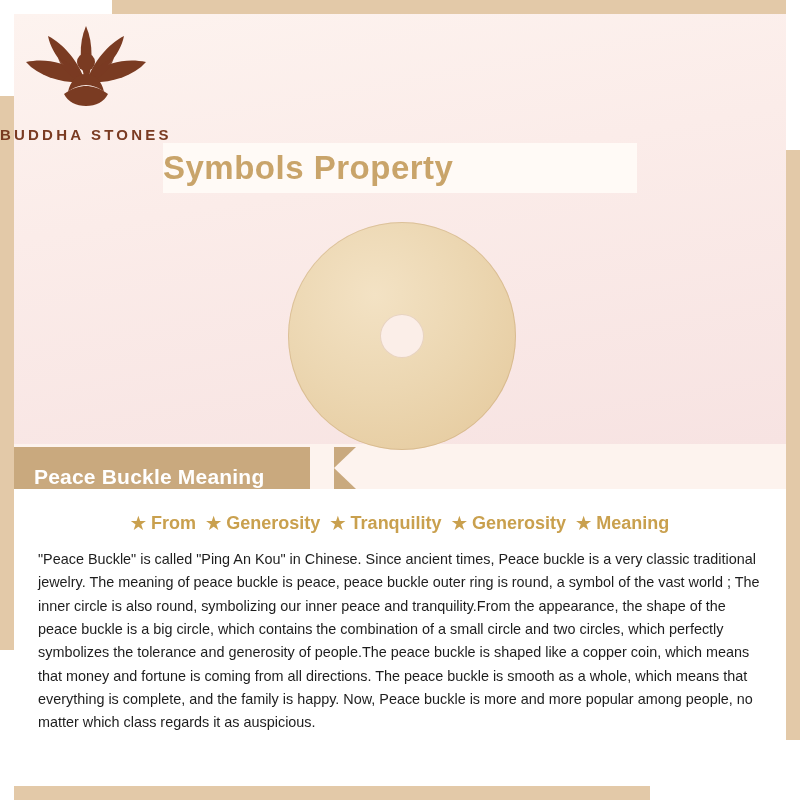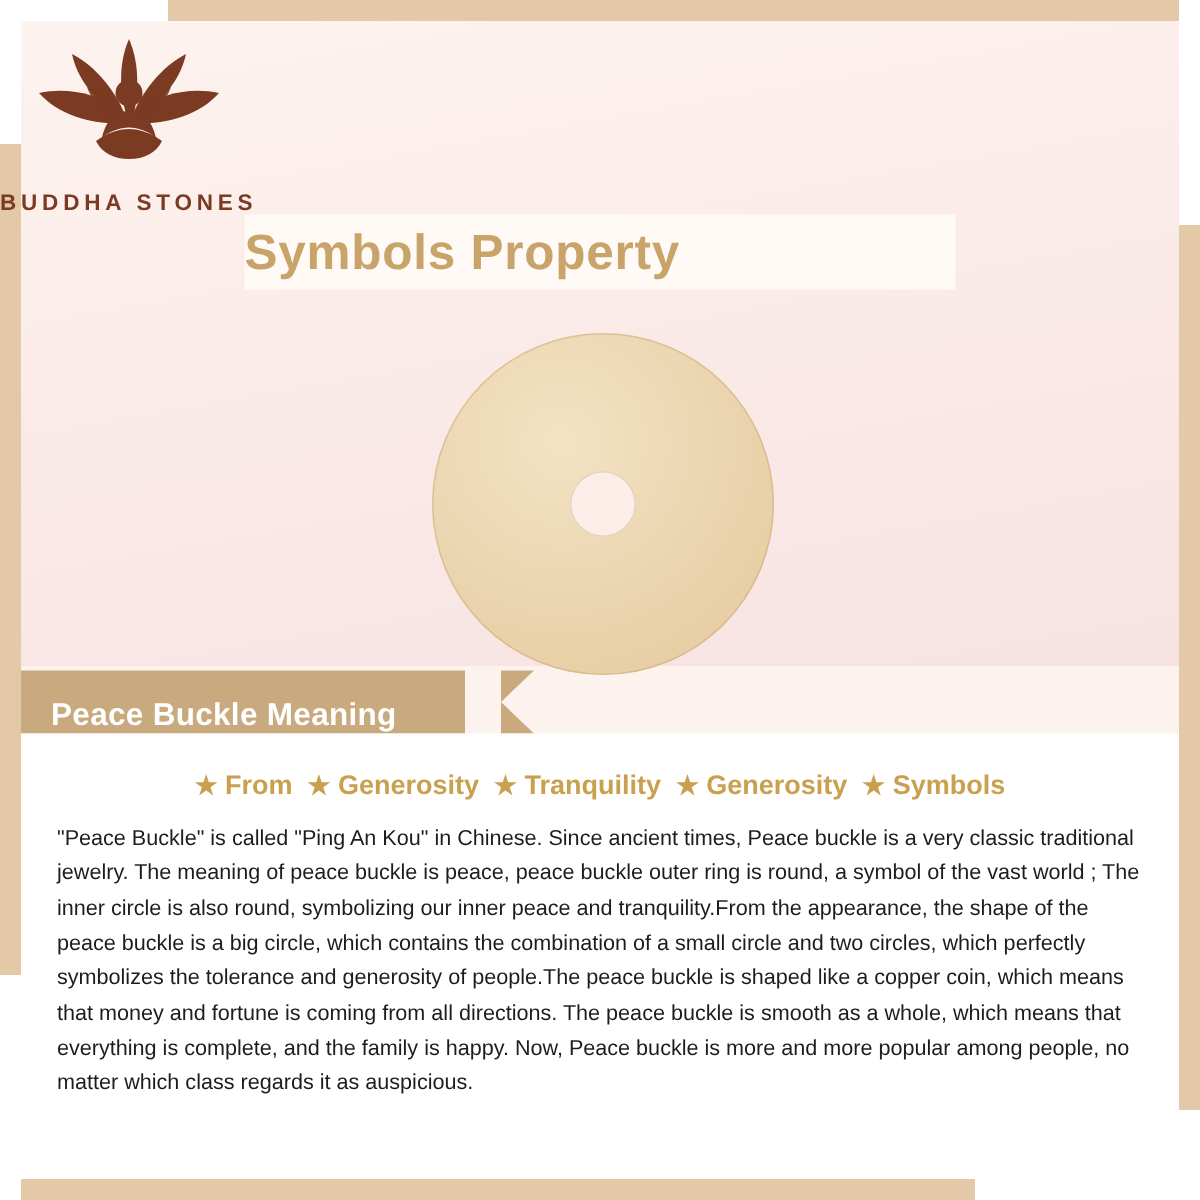--- a/index.html
+++ b/index.html
@@ -283,20 +283,20 @@
       <span class="kw">
         <span class="star">★</span>
         <span>Tranquility</span>
       </span>
       <span class="kw">
         <span class="star">★</span>
         <span>Generosity</span>
       </span>
       <span class="kw">
         <span class="star">★</span>
-        <span>Symbols</span>
+        <span>Meaning</span>
       </span>
     </div>
 
     <p class="body-text">"Peace Buckle" is called "Ping An Kou" in Chinese. Since ancient times, Peace buckle is a very classic traditional jewelry. The meaning of peace buckle is peace, peace buckle outer ring is round, a symbol of the vast world ; The inner circle is also round, symbolizing our inner peace and tranquility.From the appearance, the shape of the peace buckle is a big circle, which contains the combination of a small circle and two circles, which perfectly symbolizes the tolerance and generosity of people.The peace buckle is shaped like a copper coin, which means that money and fortune is coming from all directions. The peace buckle is smooth as a whole, which means that everything is complete, and the family is happy. Now, Peace buckle is more and more popular among people, no matter which class regards it as auspicious.</p>
   </div>
 
 </div>
 
 </body></html>

